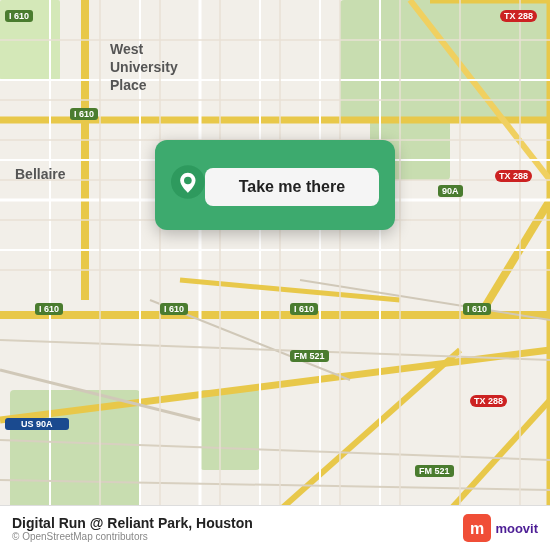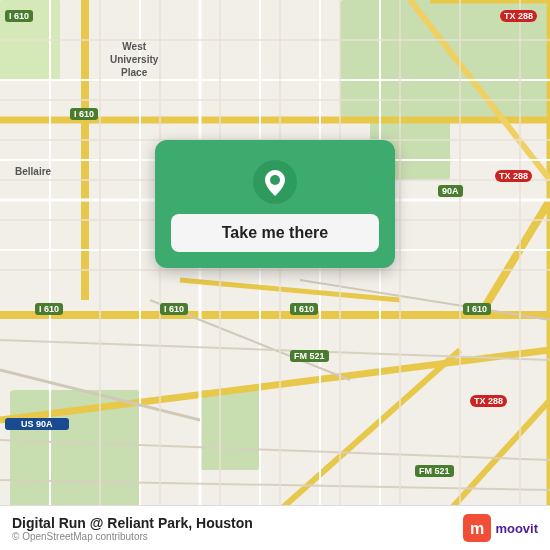--- a/index.html
+++ b/index.html
@@ -49,38 +49,38 @@
       font-size: 9px;
       font-weight: bold;
       padding: 1px 4px;
       border-radius: 6px;
       white-space: nowrap;
     }
 
     
     .place-label {
       position: absolute;
-      font-size: 10px;
+      font-size: 14px;
       color: #555;
       font-weight: bold;
-      text-align: center;
+      text-align: left;
       line-height: 1.3;
     }
 
     
     #card-overlay {
       position: absolute;
       top: 140px;
       left: 155px;
       width: 240px;
       background-color: #3daa6e;
       border-radius: 12px;
       padding: 20px 16px 16px 16px;
       display: flex;
-      flex-direction: column;
+      flex-direction: row;
       align-items: center;
       box-shadow: 0 4px 16px rgba(0,0,0,0.25);
       z-index: 10;
     }
 
     #location-pin-icon {
       width: 44px;
       height: 44px;
       margin-bottom: 10px;
     }

